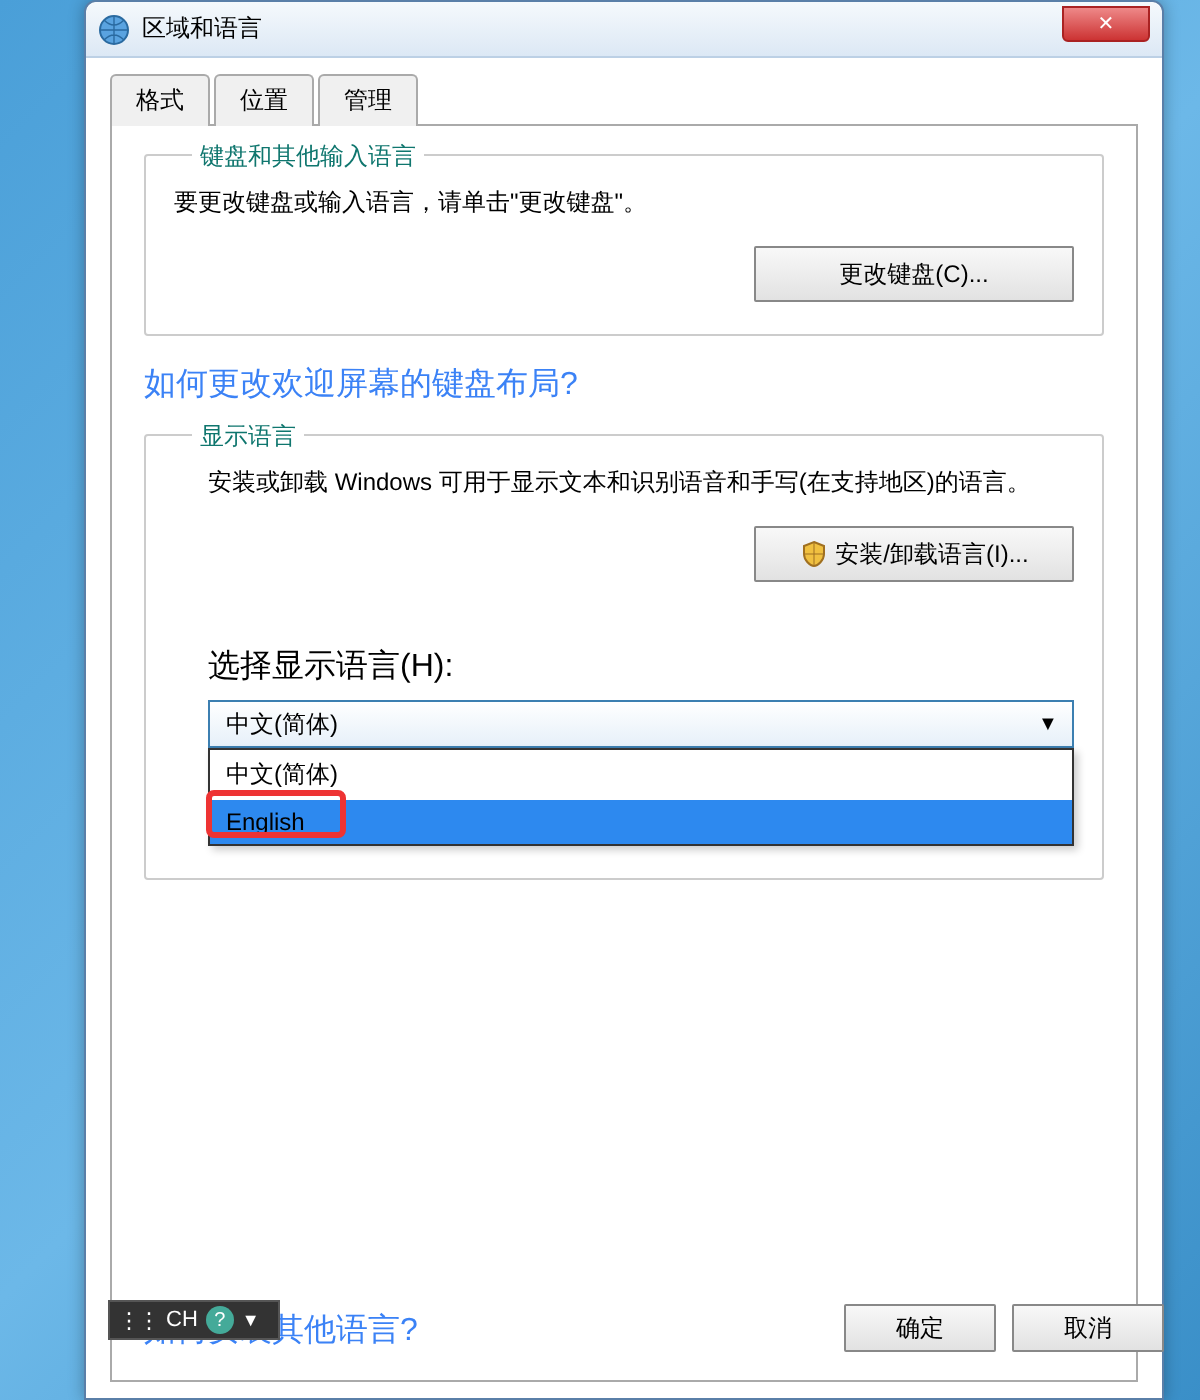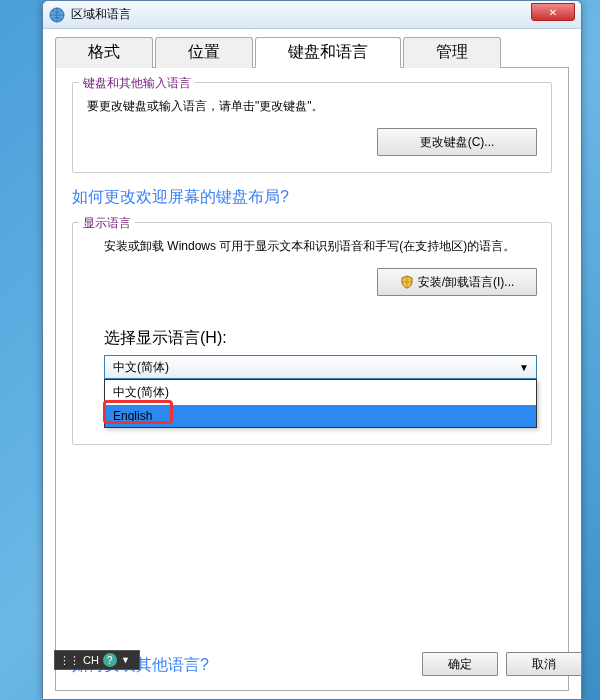--- a/index.html
+++ b/index.html
@@ -60,28 +60,28 @@
   height: calc(100% - 28px);
   display: flex;
   flex-direction: column;
 }
 .tabs {
   display: flex;
   border-bottom: 1px solid #aaa;
   margin-bottom: 0;
 }
 .tab {
-  padding: 4px 32px;
+  padding: 4px 12px;
   border: 1px solid #aaa;
   border-bottom: none;
   background: #f0f0f0;
   margin-right: 2px;
   margin-bottom: -1px;
   cursor: pointer;
-  font-size: 16px;
+  font-size: 12px;
   border-radius: 3px 3px 0 0;
 }
 .tab.active {
   background: #fff;
   border-bottom: 1px solid #fff;
 }
 .tab-panel {
   border: 1px solid #aaa;
   border-top: none;
   padding: 14px 16px;
@@ -93,25 +93,25 @@
 .group {
   border: 1px solid #ccc;
   border-radius: 2px;
   padding: 14px 14px 16px 14px;
   margin-bottom: 14px;
   position: relative;
 }
 .group-title {
   position: absolute;
   top: -8px;
-  left: 6px;
+  left: 23px;
   background: #fff;
   padding: 0 4px;
   font-size: 12px;
-  color: #701a75;
+  color: #0f766e;
 }
 .group-text {
   font-size: 12px;
   color: #000;
   line-height: 1.6;
   margin-bottom: 12px;
 }
 .btn {
   display: inline-flex;
   align-items: center;
@@ -228,21 +228,20 @@
     <span class="titlebar-text">区域和语言</span>
     <div class="close-btn">
       <span>✕</span>
     </div>
   </div>
 
   <div class="content">
     <div class="tabs">
       <div class="tab">格式</div>
       <div class="tab">位置</div>
-      <div class="tab active">键盘和语言</div>
       <div class="tab">管理</div>
     </div>
 
     <div class="tab-panel">
 
       <div class="group">
         <div class="group-title">键盘和其他输入语言</div>
         <div class="group-text">要更改键盘或输入语言，请单击"更改键盘"。</div>
         <div class="btn-row-right">
           <button class="btn">更改键盘(C)...</button>

